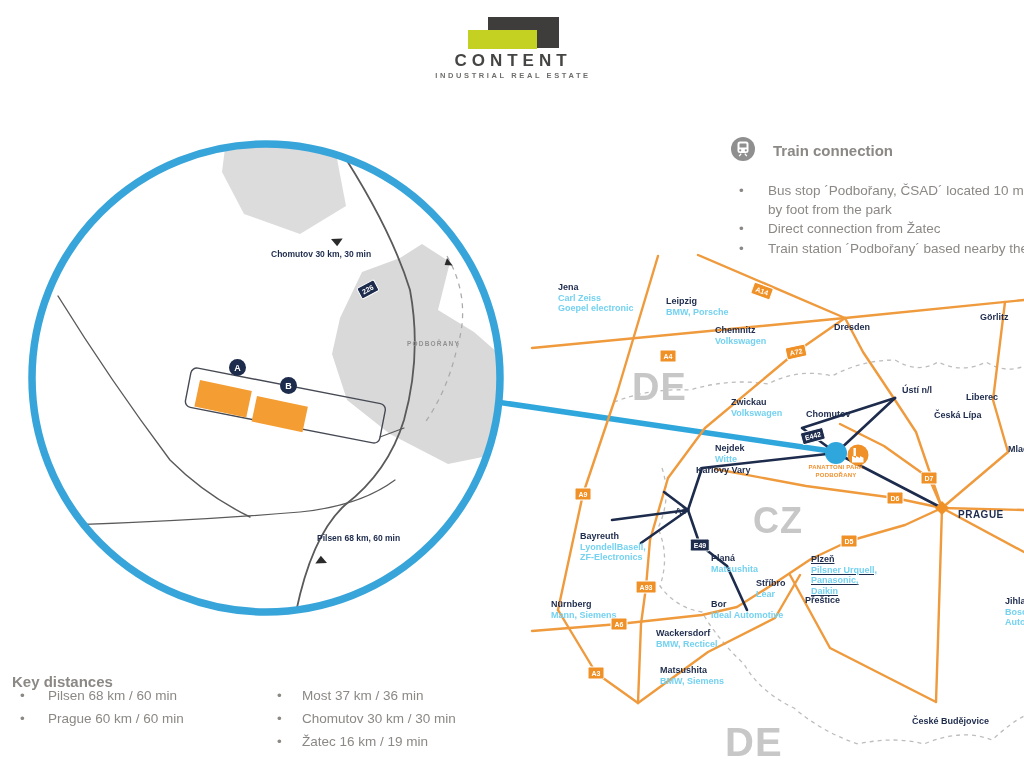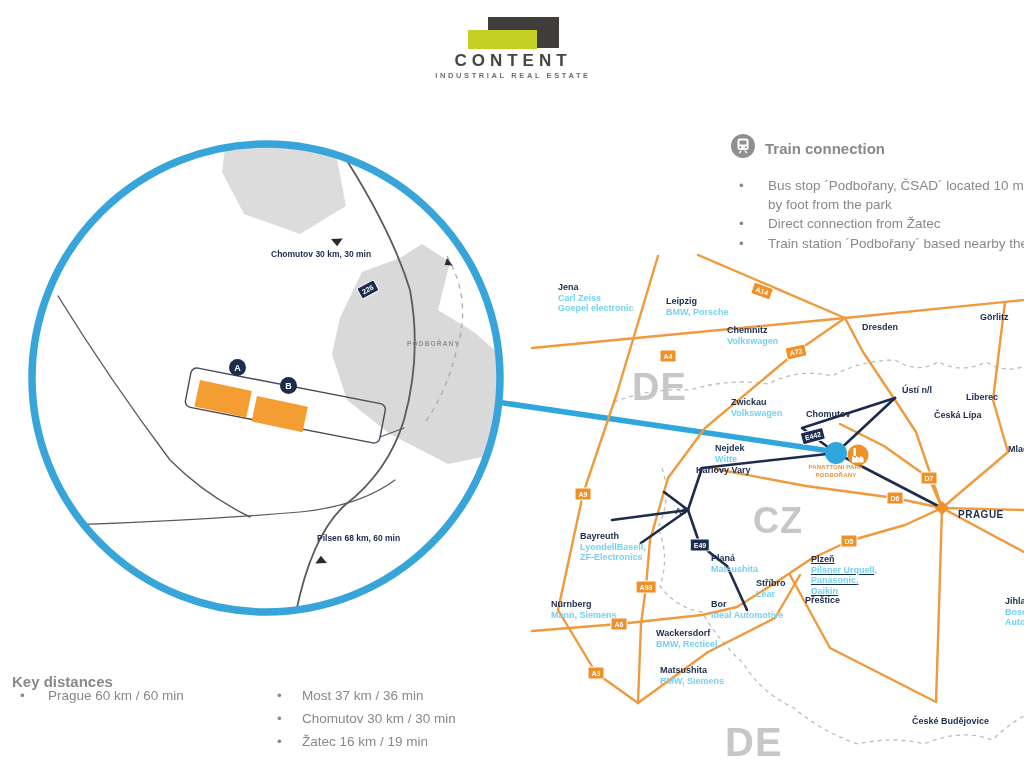--- a/index.html
+++ b/index.html
@@ -9,21 +9,21 @@
   
   .logo-dark{position:absolute;left:488px;top:17px;width:71px;height:31px;background:#3e3d3b;}
   .logo-lime{position:absolute;left:468px;top:30px;width:69px;height:19px;background:#c4d022;}
   .logo-title{position:absolute;left:418px;top:51px;width:190px;text-align:center;
     font-size:17px;font-weight:700;letter-spacing:5px;color:#454543;}
   .logo-sub{position:absolute;left:418px;top:71px;width:190px;text-align:center;
     font-size:7.5px;font-weight:700;letter-spacing:2.6px;color:#6e6e6c;}
   
   .train{position:absolute;left:731px;top:134px;width:340px;}
   .train-head{display:flex;align-items:center;gap:10px;}
-  .train-head h2{margin:0;font-size:15px;font-weight:700;color:#8b8885;text-align:right;}
+  .train-head h2{margin:8px;font-size:15px;font-weight:700;color:#8b8885;text-align:right;}
   .train ul{list-style:none;margin:14px 0 0 0;padding:0;}
   .train li{position:relative;padding-left:37px;font-size:13.5px;line-height:19.2px;
     color:#8b8885;white-space:nowrap;}
   .train li::before{content:"•";position:absolute;left:8px;color:#8b8885;}
   .train li.cont::before{content:"";}
   
   .kd-title{position:absolute;left:12px;top:661px;font-size:15px;font-weight:700;color:#8b8885;}
   .kd{position:absolute;top:684px;list-style:none;margin:0;padding:0;}
   .kd li{position:relative;padding-left:31px;font-size:13.5px;line-height:23px;
     color:#8b8885;white-space:nowrap;}
@@ -169,25 +169,25 @@
 
 <div class="city" style="left:558px;top:282px;">
     <span class="nm">Jena</span>
     <span class="co">Carl Zeiss
 Goepel electronic</span>
   </div>
 <div class="city" style="left:666px;top:296px;">
     <span class="nm">Leipzig</span>
     <span class="co">BMW, Porsche</span>
   </div>
-<div class="city" style="left:715px;top:325px;margin-left:12px;">
+<div class="city" style="left:715px;top:325px;">
     <span class="nm">Chemnitz</span>
     <span class="co">Volkswagen</span>
   </div>
-<div class="city" style="left:854px;top:322px;padding-left:8px;">
+<div class="city" style="left:826px;top:322px;padding-left:8px;">
     <span class="nm">Dresden</span>
   </div>
 <div class="city" style="left:980px;top:312px;">
     <span class="nm">Görlitz</span>
   </div>
 <div class="city" style="left:731px;top:397px;">
     <span class="nm">Zwickau</span>
     <span class="co">Volkswagen</span>
   </div>
 <div class="city" style="left:806px;top:409px;">
@@ -270,19 +270,20 @@
 <div class="badge" style="left:596px;top:673px;transform:translate(-50%,-50%);">A3</div>
 <div class="badge" style="left:646px;top:587px;transform:translate(-50%,-50%);">A93</div>
 <div class="badge navy" style="left:813px;top:436px;transform:translate(-50%,-50%) rotate(-15deg);">E442</div>
 <div class="badge navy" style="left:700px;top:545px;transform:translate(-50%,-50%);">E49</div>
 <div class="badge" style="left:849px;top:541px;transform:translate(-50%,-50%);">D5</div>
 <div class="badge" style="left:895px;top:498px;transform:translate(-50%,-50%);">D6</div>
 <div class="badge" style="left:929px;top:478px;transform:translate(-50%,-50%);">D7</div>
 
 <h2 class="kd-title">Key distances</h2>
 <ul class="kd c1">
+  <li>Pilsen 68 km / 60 min</li>
   <li>Prague 60 km / 60 min</li>
 </ul>
 <ul class="kd c2">
   <li>Most 37 km / 36 min</li>
   <li>Chomutov 30 km / 30 min</li>
   <li>Žatec 16 km / 19 min</li>
 </ul>
 
 </body></html>

